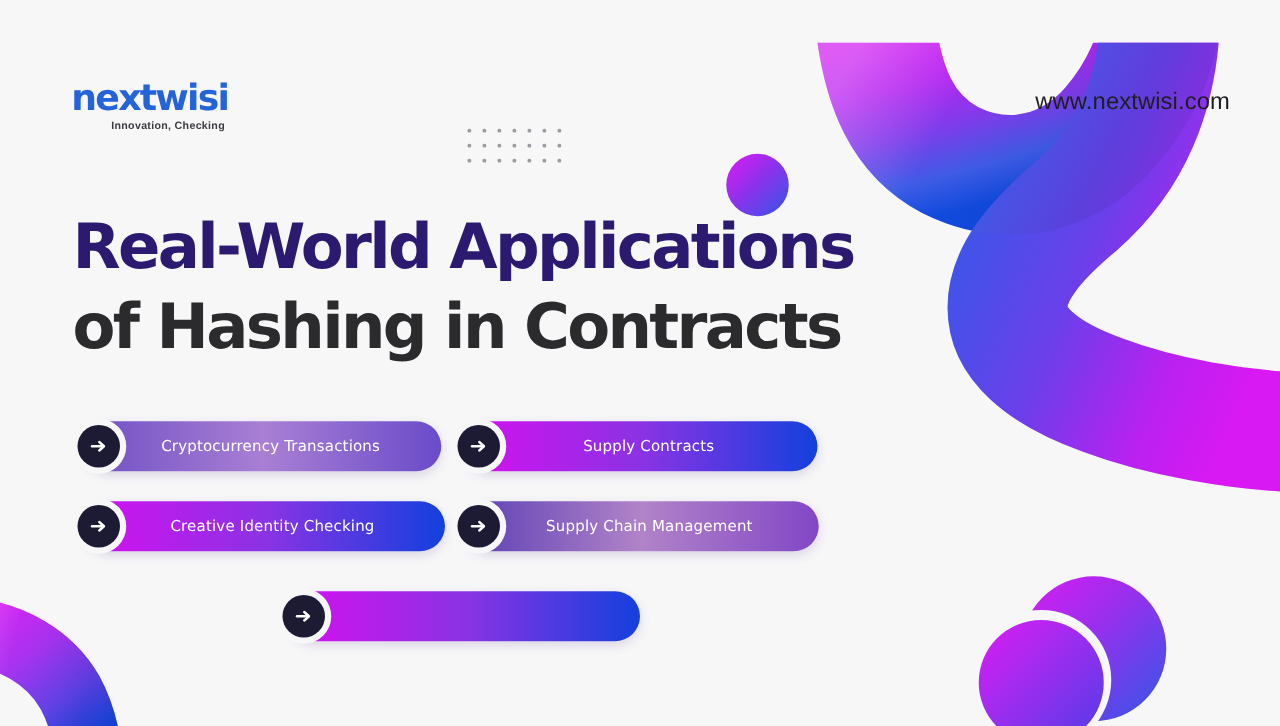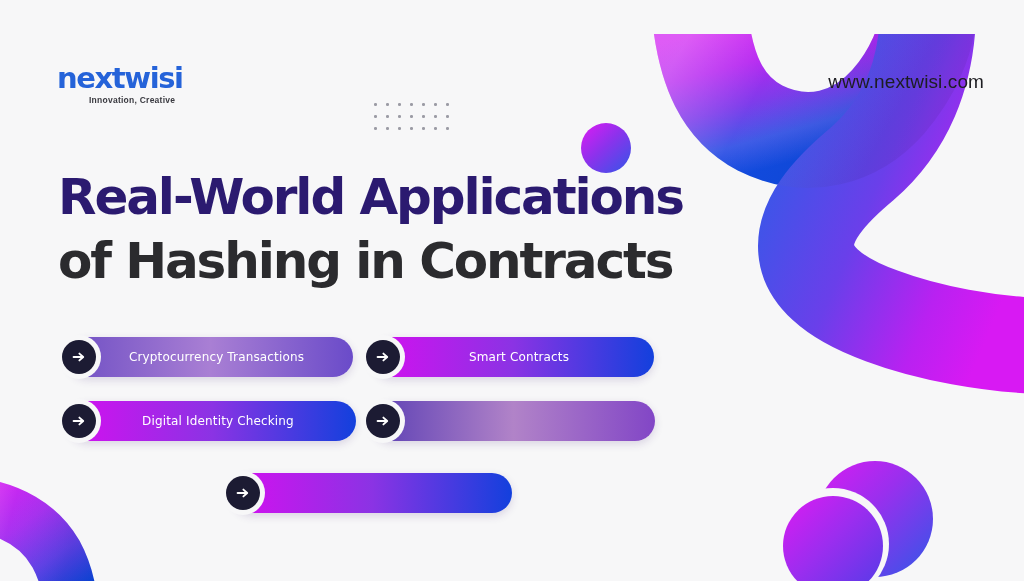--- a/index.html
+++ b/index.html
@@ -296,21 +296,21 @@
       <circle cx="606" cy="114" r="25" fill="url(#gSphereSm)"></circle>
 
       <circle cx="875" cy="485" r="58" fill="url(#gSphereBack)"></circle>
       <circle cx="833" cy="510" r="56" fill="#f7f7f8"></circle>
       <circle cx="833" cy="512" r="50" fill="url(#gSphereFront)"></circle>
     </svg>
   </div>
 
   <div class="logo-block">
     <div class="logo-word" style="color: rgb(37, 99, 217);">nextwisi</div>
-    <div class="logo-tag">Innovation, Creative</div>
+    <div class="logo-tag">Innovation, Checking</div>
   </div>
 
   <div class="site-url">www.nextwisi.com</div>
 
   <div class="dot-grid">
     <i style="background: rgb(155, 155, 164);"></i>
       <i style="background: rgb(155, 155, 164);"></i>
       <i style="background: rgb(155, 155, 164);"></i>
       <i style="background: rgb(155, 155, 164);"></i>
       <i style="background: rgb(155, 155, 164);"></i>
@@ -353,44 +353,45 @@
 
     <div class="pill" id="pill-1" style="background: linear-gradient(90deg, rgb(213, 15, 240) 0%, rgb(139, 51, 228) 50%, rgb(19, 64, 221) 100%);">
       <span class="pill-arrow">
         <span class="knob">
           <svg width="16" height="16" viewBox="0 0 16 16" aria-hidden="true">
             <path d="M2.6 8 H11.4" stroke="#ffffff" stroke-width="1.9" stroke-linecap="round" fill="none"></path>
             <path d="M8.4 4.6 L12.2 8 L8.4 11.4" stroke="#ffffff" stroke-width="1.9" stroke-linecap="round" stroke-linejoin="round" fill="none"></path>
           </svg>
         </span>
       </span>
-      <span class="pill-label">Smart Contracts</span>
+      <span class="pill-label">Supply Contracts</span>
     </div>
 
     <div class="pill" id="pill-2" style="background: linear-gradient(90deg, rgb(213, 15, 240) 0%, rgb(139, 51, 228) 50%, rgb(19, 64, 221) 100%);">
       <span class="pill-arrow">
         <span class="knob">
           <svg width="16" height="16" viewBox="0 0 16 16" aria-hidden="true">
             <path d="M2.6 8 H11.4" stroke="#ffffff" stroke-width="1.9" stroke-linecap="round" fill="none"></path>
             <path d="M8.4 4.6 L12.2 8 L8.4 11.4" stroke="#ffffff" stroke-width="1.9" stroke-linecap="round" stroke-linejoin="round" fill="none"></path>
           </svg>
         </span>
       </span>
-      <span class="pill-label">Digital Identity Checking</span>
+      <span class="pill-label">Creative Identity Checking</span>
     </div>
 
     <div class="pill" id="pill-3" style="background: linear-gradient(90deg, rgb(91, 63, 180) 0%, rgb(177, 131, 200) 50%, rgb(130, 70, 198) 100%);">
       <span class="pill-arrow">
         <span class="knob">
           <svg width="16" height="16" viewBox="0 0 16 16" aria-hidden="true">
             <path d="M2.6 8 H11.4" stroke="#ffffff" stroke-width="1.9" stroke-linecap="round" fill="none"></path>
             <path d="M8.4 4.6 L12.2 8 L8.4 11.4" stroke="#ffffff" stroke-width="1.9" stroke-linecap="round" stroke-linejoin="round" fill="none"></path>
           </svg>
         </span>
       </span>
+      <span class="pill-label">Supply Chain Management</span>
     </div>
 
     <div class="pill" id="pill-4" style="background: linear-gradient(90deg, rgb(213, 15, 240) 0%, rgb(139, 51, 228) 50%, rgb(19, 64, 221) 100%);">
       <span class="pill-arrow">
         <span class="knob">
           <svg width="16" height="16" viewBox="0 0 16 16" aria-hidden="true">
             <path d="M2.6 8 H11.4" stroke="#ffffff" stroke-width="1.9" stroke-linecap="round" fill="none"></path>
             <path d="M8.4 4.6 L12.2 8 L8.4 11.4" stroke="#ffffff" stroke-width="1.9" stroke-linecap="round" stroke-linejoin="round" fill="none"></path>
           </svg>
         </span>

